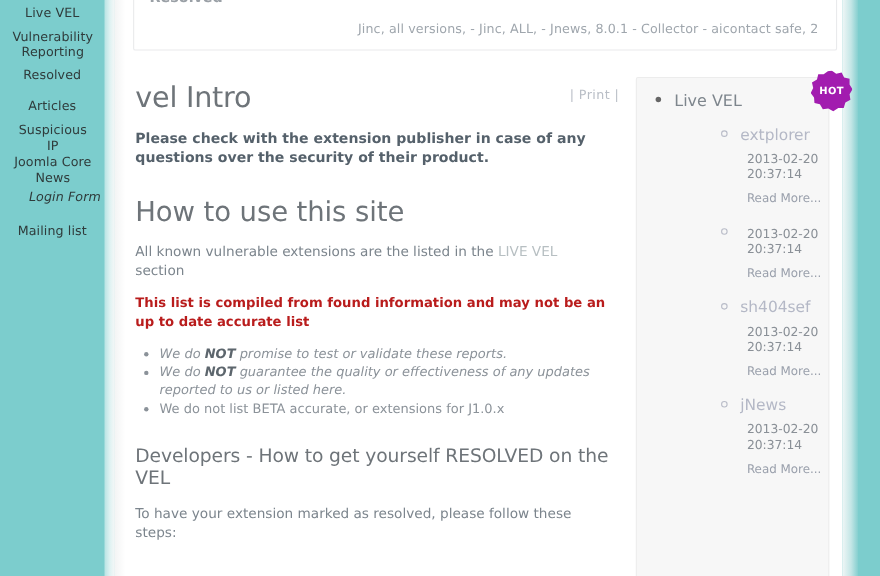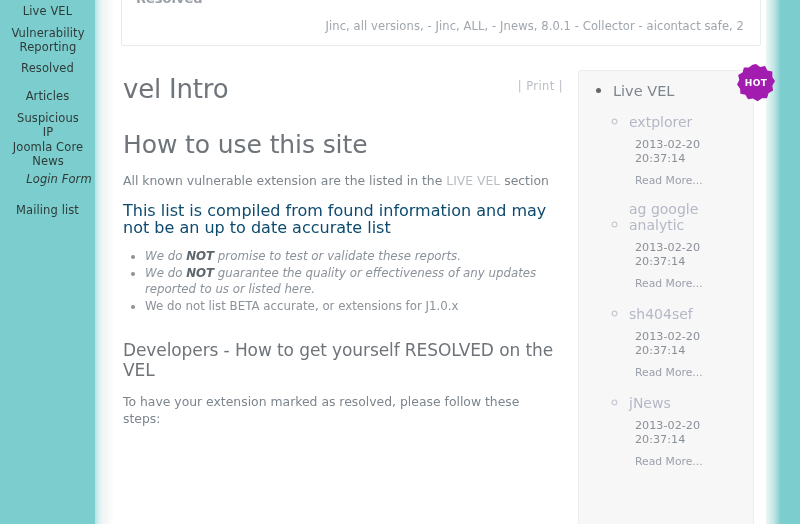--- a/index.html
+++ b/index.html
@@ -116,21 +116,21 @@
     font-weight: bold; color: #55616b;
     width: 425px;
   }
   p.body {
     margin: 13px 0 0 2px;
     font-size: 12.4px; line-height: 17px;
     color: #7c858d;
     width: 430px;
   }
   p.body.strongish {
-    font-weight: normal; color: #0c4a6e; font-size: 16px;
+    font-weight: bold; color: #b91c1c; font-size: 12px;
   }
 
   a.link { color: #b7bfc2; text-decoration: none; cursor: pointer; }
 
   ul.bullets {
     margin: 12px 0 0 0; padding-left: 24px;
     list-style: disc;
   }
   ul.bullets li {
     font-size: 11.8px; line-height: 16px;
@@ -177,21 +177,21 @@
     list-style: disc;
   }
   ul.mod-l1 > li { color: #666; }
   ul.mod-l1 > li > .l1label {
     font-size: 14.5px; color: #7e868d;
   }
   ul.mod-l2 {
     margin: 12px 0 0 0; padding-left: 16px;
     list-style: circle;
   }
-  ul.mod-l2 > li { margin-bottom: 13px; color: #b9bcc8; }
+  ul.mod-l2 > li { margin-bottom: 13px; color: #b9bcc8; margin-left: 44px; }
   .item-name {
     font-size: 14px; color: #b4b8c6; text-decoration: none; cursor: pointer;
     display: inline-block;
   }
   .item-date {
     margin: 7px 0 0 6px;
     font-size: 11.2px; line-height: 14px; color: #8a9097;
     width: 92px;
   }
   .item-more {
@@ -232,24 +232,25 @@
   <article class="article">
 
     <div class="print-block">
       <span>|</span>
       <a>Print</a>
       <span>|</span>
     </div>
 
     <h1 class="title">vel Intro</h1>
 
+    <p class="lead">Please check with the extension publisher in case of any questions over the security of their product.</p>
 
     <h2 class="sub">How to use this site</h2>
 
-    <p class="body"><span>All known vulnerable extension are the listed in the </span><a class="link">LIVE VEL</a><span> section</span></p>
+    <p class="body"><span>All known vulnerable extensions are the listed in the </span><a class="link">LIVE VEL</a><span> section</span></p>
 
     <p class="body strongish">This list is compiled from found information and may not be an up to date accurate list</p>
 
     <ul class="bullets">
       <li><span>We do </span><b>NOT</b><span> promise to test or validate these reports.</span></li>
       <li><span>We do </span><b>NOT</b><span> guarantee the quality or effectiveness of any updates reported to us or listed here.</span></li>
       <li class="plain"><span>We do not list BETA accurate, or extensions for J1.0.x</span></li>
     </ul>
 
     <h2 class="sub wide">Developers - How to get yourself RESOLVED on the VEL</h2>
@@ -267,21 +268,20 @@
         <ul class="mod-l2">
           <li>
             <a class="item-name">extplorer</a>
             <div class="item-date">
               <span>2013-02-20</span><br>
               <span>20:37:14</span>
             </div>
             <a class="item-more">Read More...</a>
           </li>
           <li>
-            <a class="item-name">ag google analytic</a>
             <div class="item-date">
               <span>2013-02-20</span><br>
               <span>20:37:14</span>
             </div>
             <a class="item-more">Read More...</a>
           </li>
           <li>
             <a class="item-name">sh404sef</a>
             <div class="item-date">
               <span>2013-02-20</span><br>

